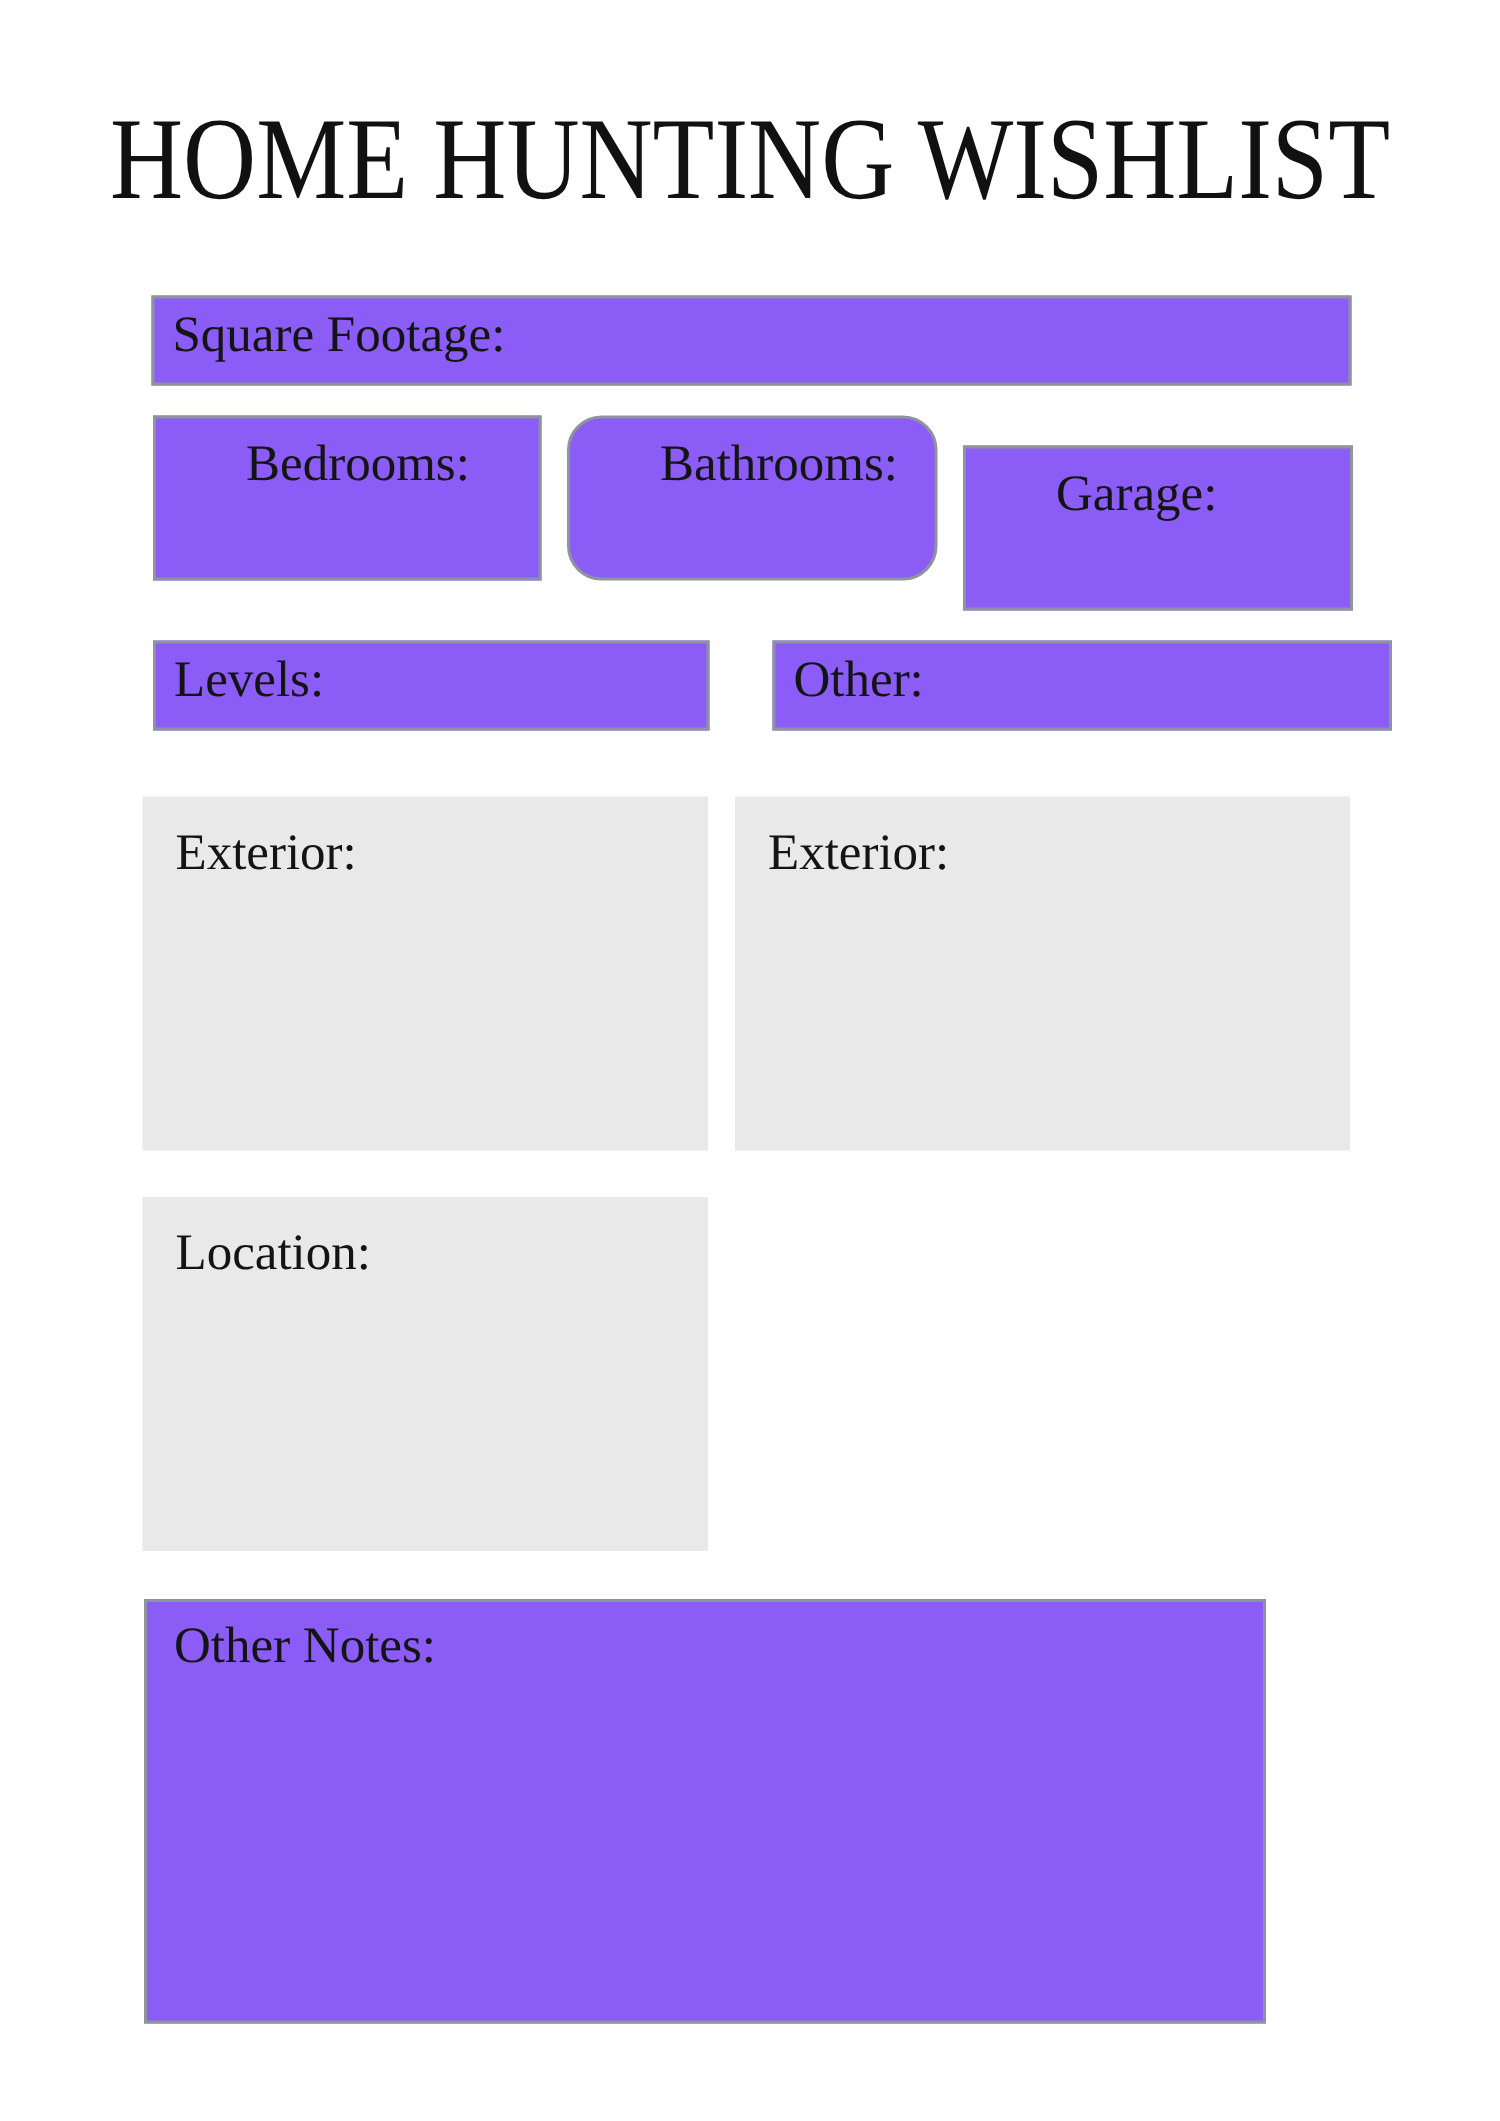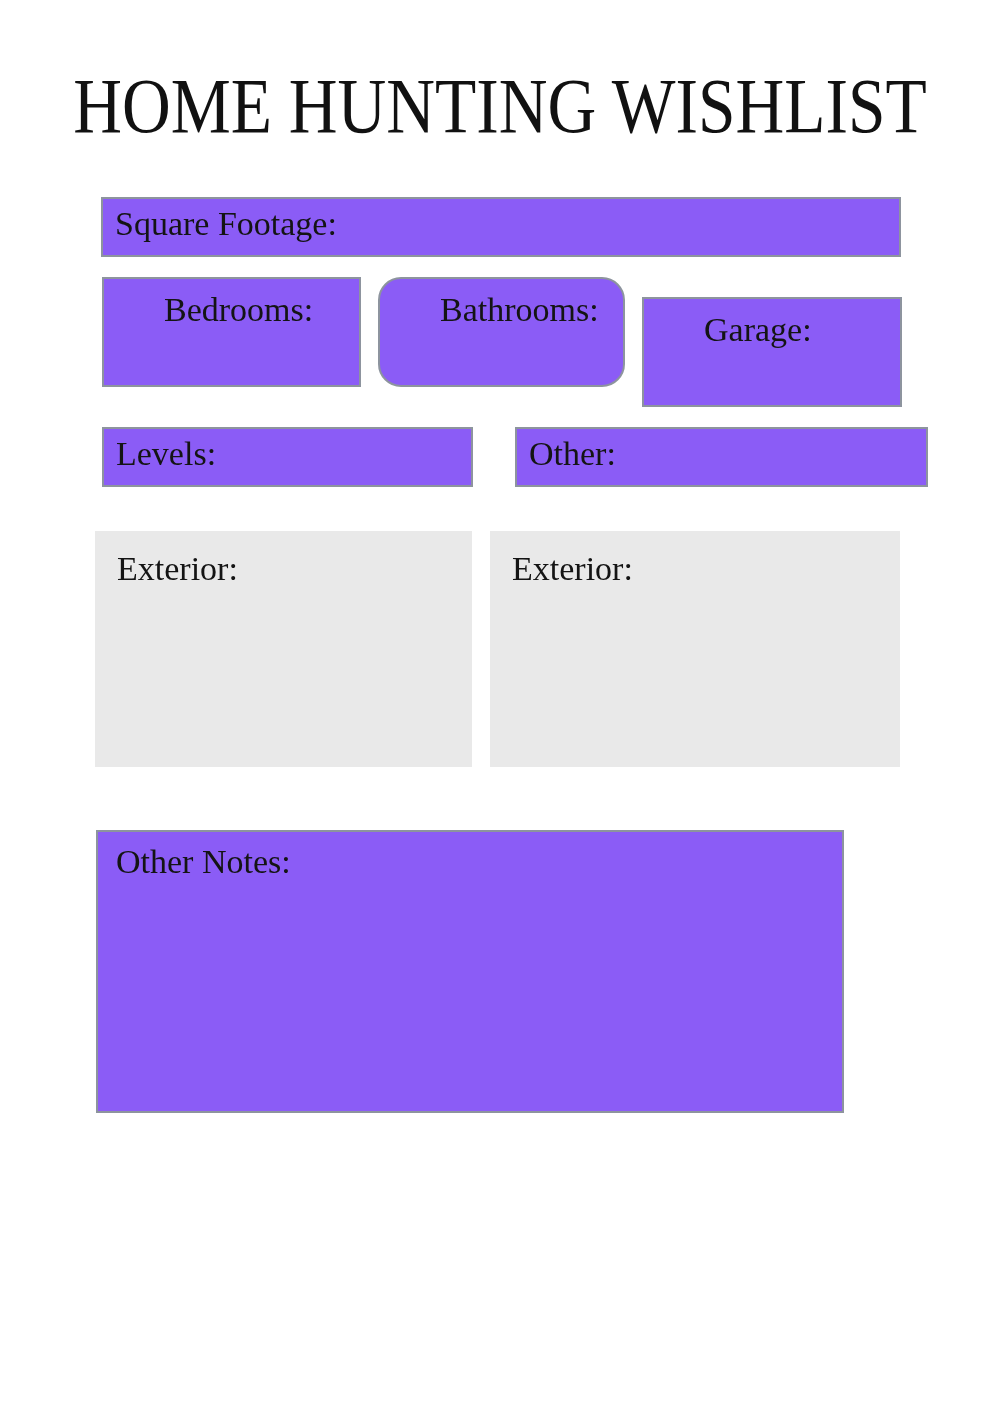--- a/index.html
+++ b/index.html
@@ -125,19 +125,22 @@
   <div class="panel-row panel-row-1">
     <div class="panel panel-left">
       <span class="label">Exterior:</span>
     </div>
     <div class="panel panel-right">
       <span class="label">Exterior:</span>
     </div>
   </div>
 
   <div class="panel-row panel-row-2">
+    <div class="panel panel-left">
+      <span class="label">Location:</span>
+    </div>
   </div>
 
   <div class="box notes-box">
     <span class="label">Other Notes:</span>
   </div>
 
 </div>
 
 </body></html>

